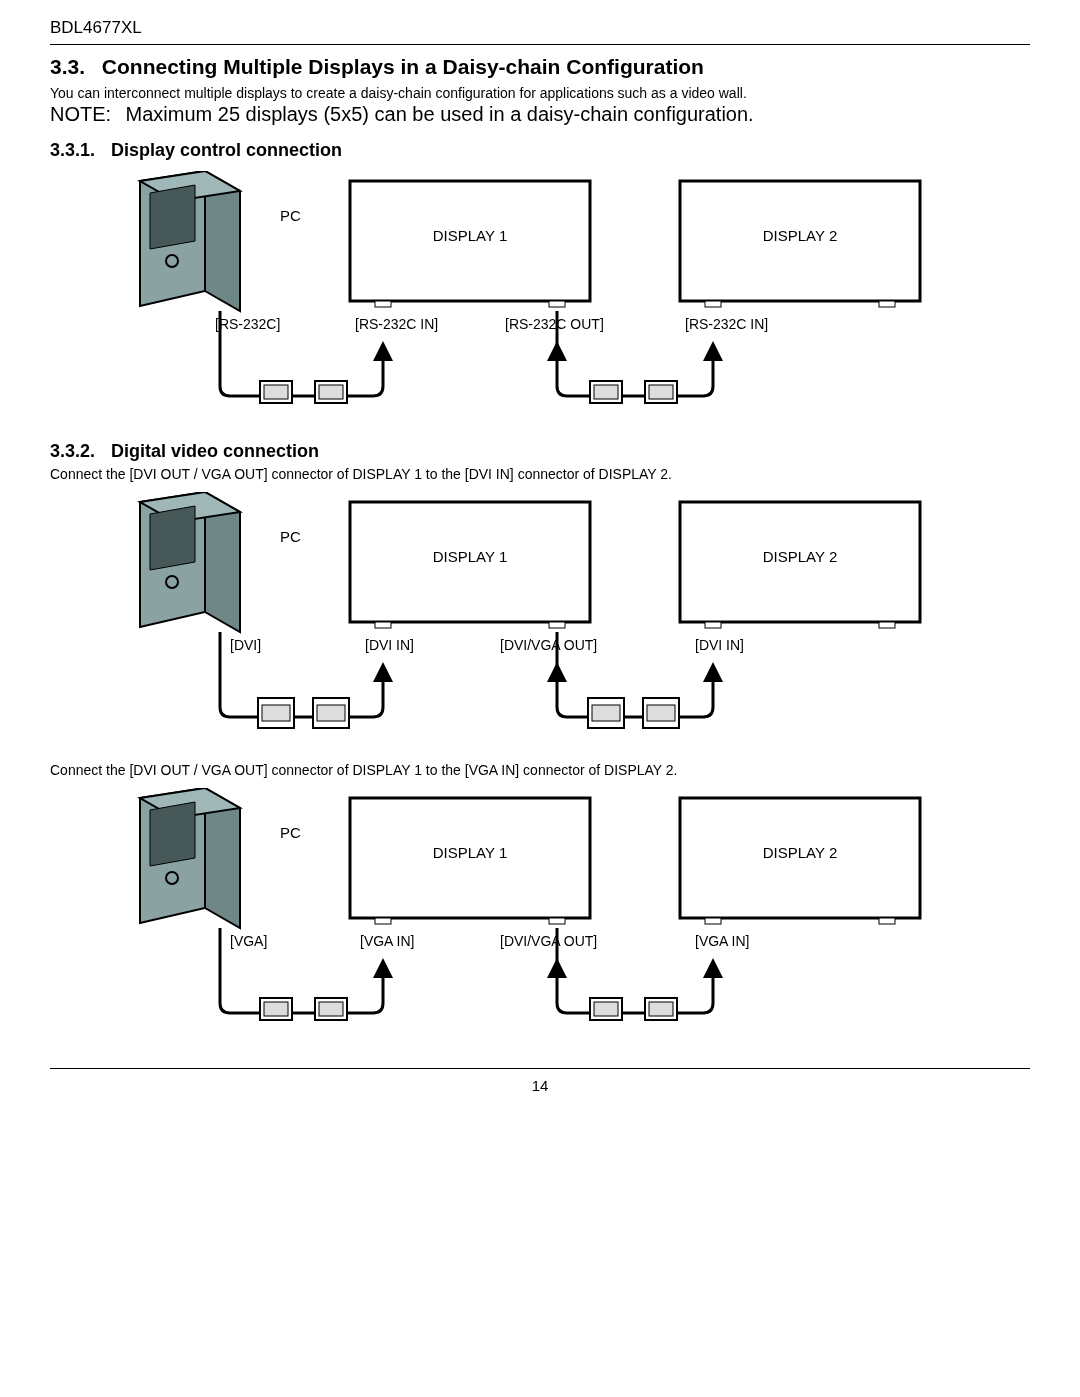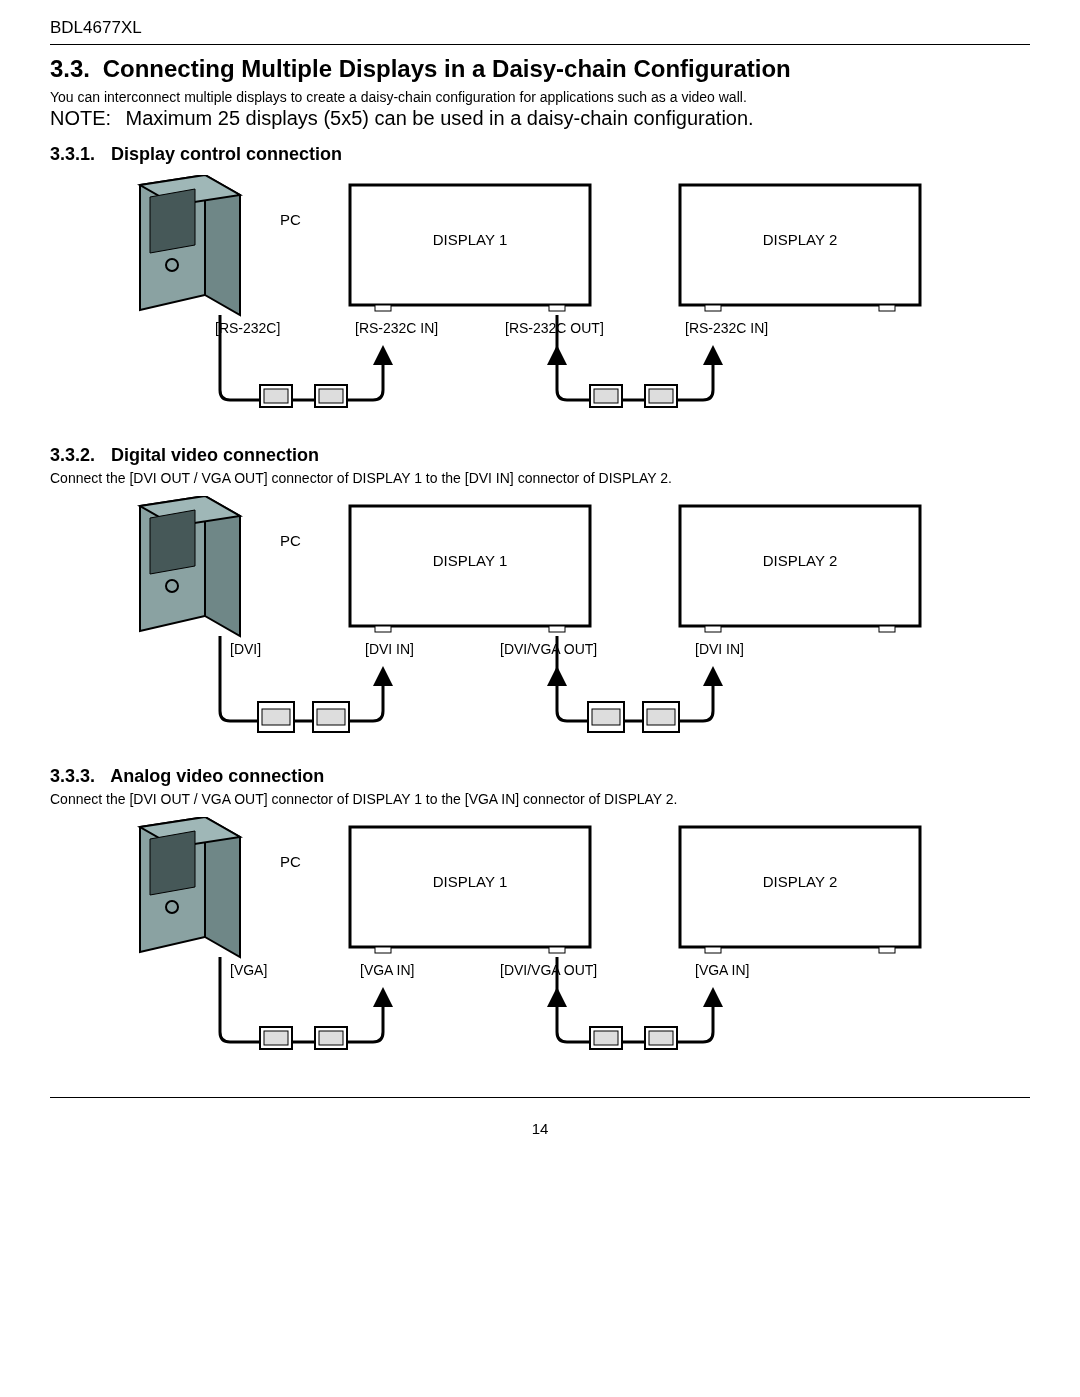--- a/index.html
+++ b/index.html
@@ -15,41 +15,41 @@
     box-sizing: border-box;
   }
   .model-header {
     font-size: 17px;
     border-bottom: 1px solid #000;
     padding-bottom: 6px;
     margin-bottom: 10px;
   }
   .sec-title {
     font-weight: bold;
-    font-size: 24px;
+    font-size: 21px;
     margin: 4px 0 6px 0;
   }
   .sec-num { display: inline-block; width: 46px; }
   .body-text { font-size: 14px; margin: 2px 0; }
   .note-line { font-size: 20px; margin: 2px 0 14px 0; }
   .note-label { display: inline-block; width: 70px; }
   .sub-title {
     font-weight: bold;
     font-size: 18px;
     margin: 8px 0 4px 0;
   }
   .sub-num { display: inline-block; width: 56px; }
   .diagram-wrap { margin: 10px 0 20px 60px; }
   .diagram-svg { display: block; }
   .footer-area {
     border-top: 1px solid #000;
     margin-top: 30px;
     text-align: center;
     font-size: 15px;
-    padding-top: 22px;
+    padding-top: 8px;
   }
 </style>
 </head>
 <body>
 <div class="page">
 
 <div class="model-header">BDL4677XL</div>
 
 <div class="sec-title">
   <span class="sec-num">3.3.</span>
@@ -161,24 +161,20 @@
     <polygon points="447,170 437,190 457,190" fill="#000"></polygon>
     <polygon points="603,170 593,190 613,190" fill="#000"></polygon>
     <rect x="478" y="206" width="36" height="30" fill="#fff" stroke="#000" stroke-width="2"></rect>
     <rect x="482" y="213" width="28" height="16" fill="#ddd" stroke="#000"></rect>
     <rect x="533" y="206" width="36" height="30" fill="#fff" stroke="#000" stroke-width="2"></rect>
     <rect x="537" y="213" width="28" height="16" fill="#ddd" stroke="#000"></rect>
   </g>
 </svg>
 </div>
 
-<div class="sub-title">
-  <span class="sub-num">3.3.3.</span>
-  <span>Analog video connection</span>
-</div>
 <div class="body-text">Connect the [DVI OUT / VGA OUT] connector of DISPLAY 1 to the [VGA IN] connector of DISPLAY 2.</div>
 
 <div class="diagram-wrap">
 <svg class="diagram-svg" width="850" height="250" viewBox="0 0 850 250">
   <g>
     <polygon points="30,10 95,0 95,120 30,135" fill="#8aa2a2" stroke="#000" stroke-width="2"></polygon>
     <polygon points="95,0 130,20 130,140 95,120" fill="#6f8787" stroke="#000" stroke-width="2"></polygon>
     <polygon points="30,10 95,0 130,20 65,30" fill="#9fb7b7" stroke="#000" stroke-width="2"></polygon>
     <polygon points="40,22 85,14 85,70 40,78" fill="#465858" stroke="#000"></polygon>
     <circle cx="62" cy="90" r="6" fill="none" stroke="#000" stroke-width="2"></circle>

